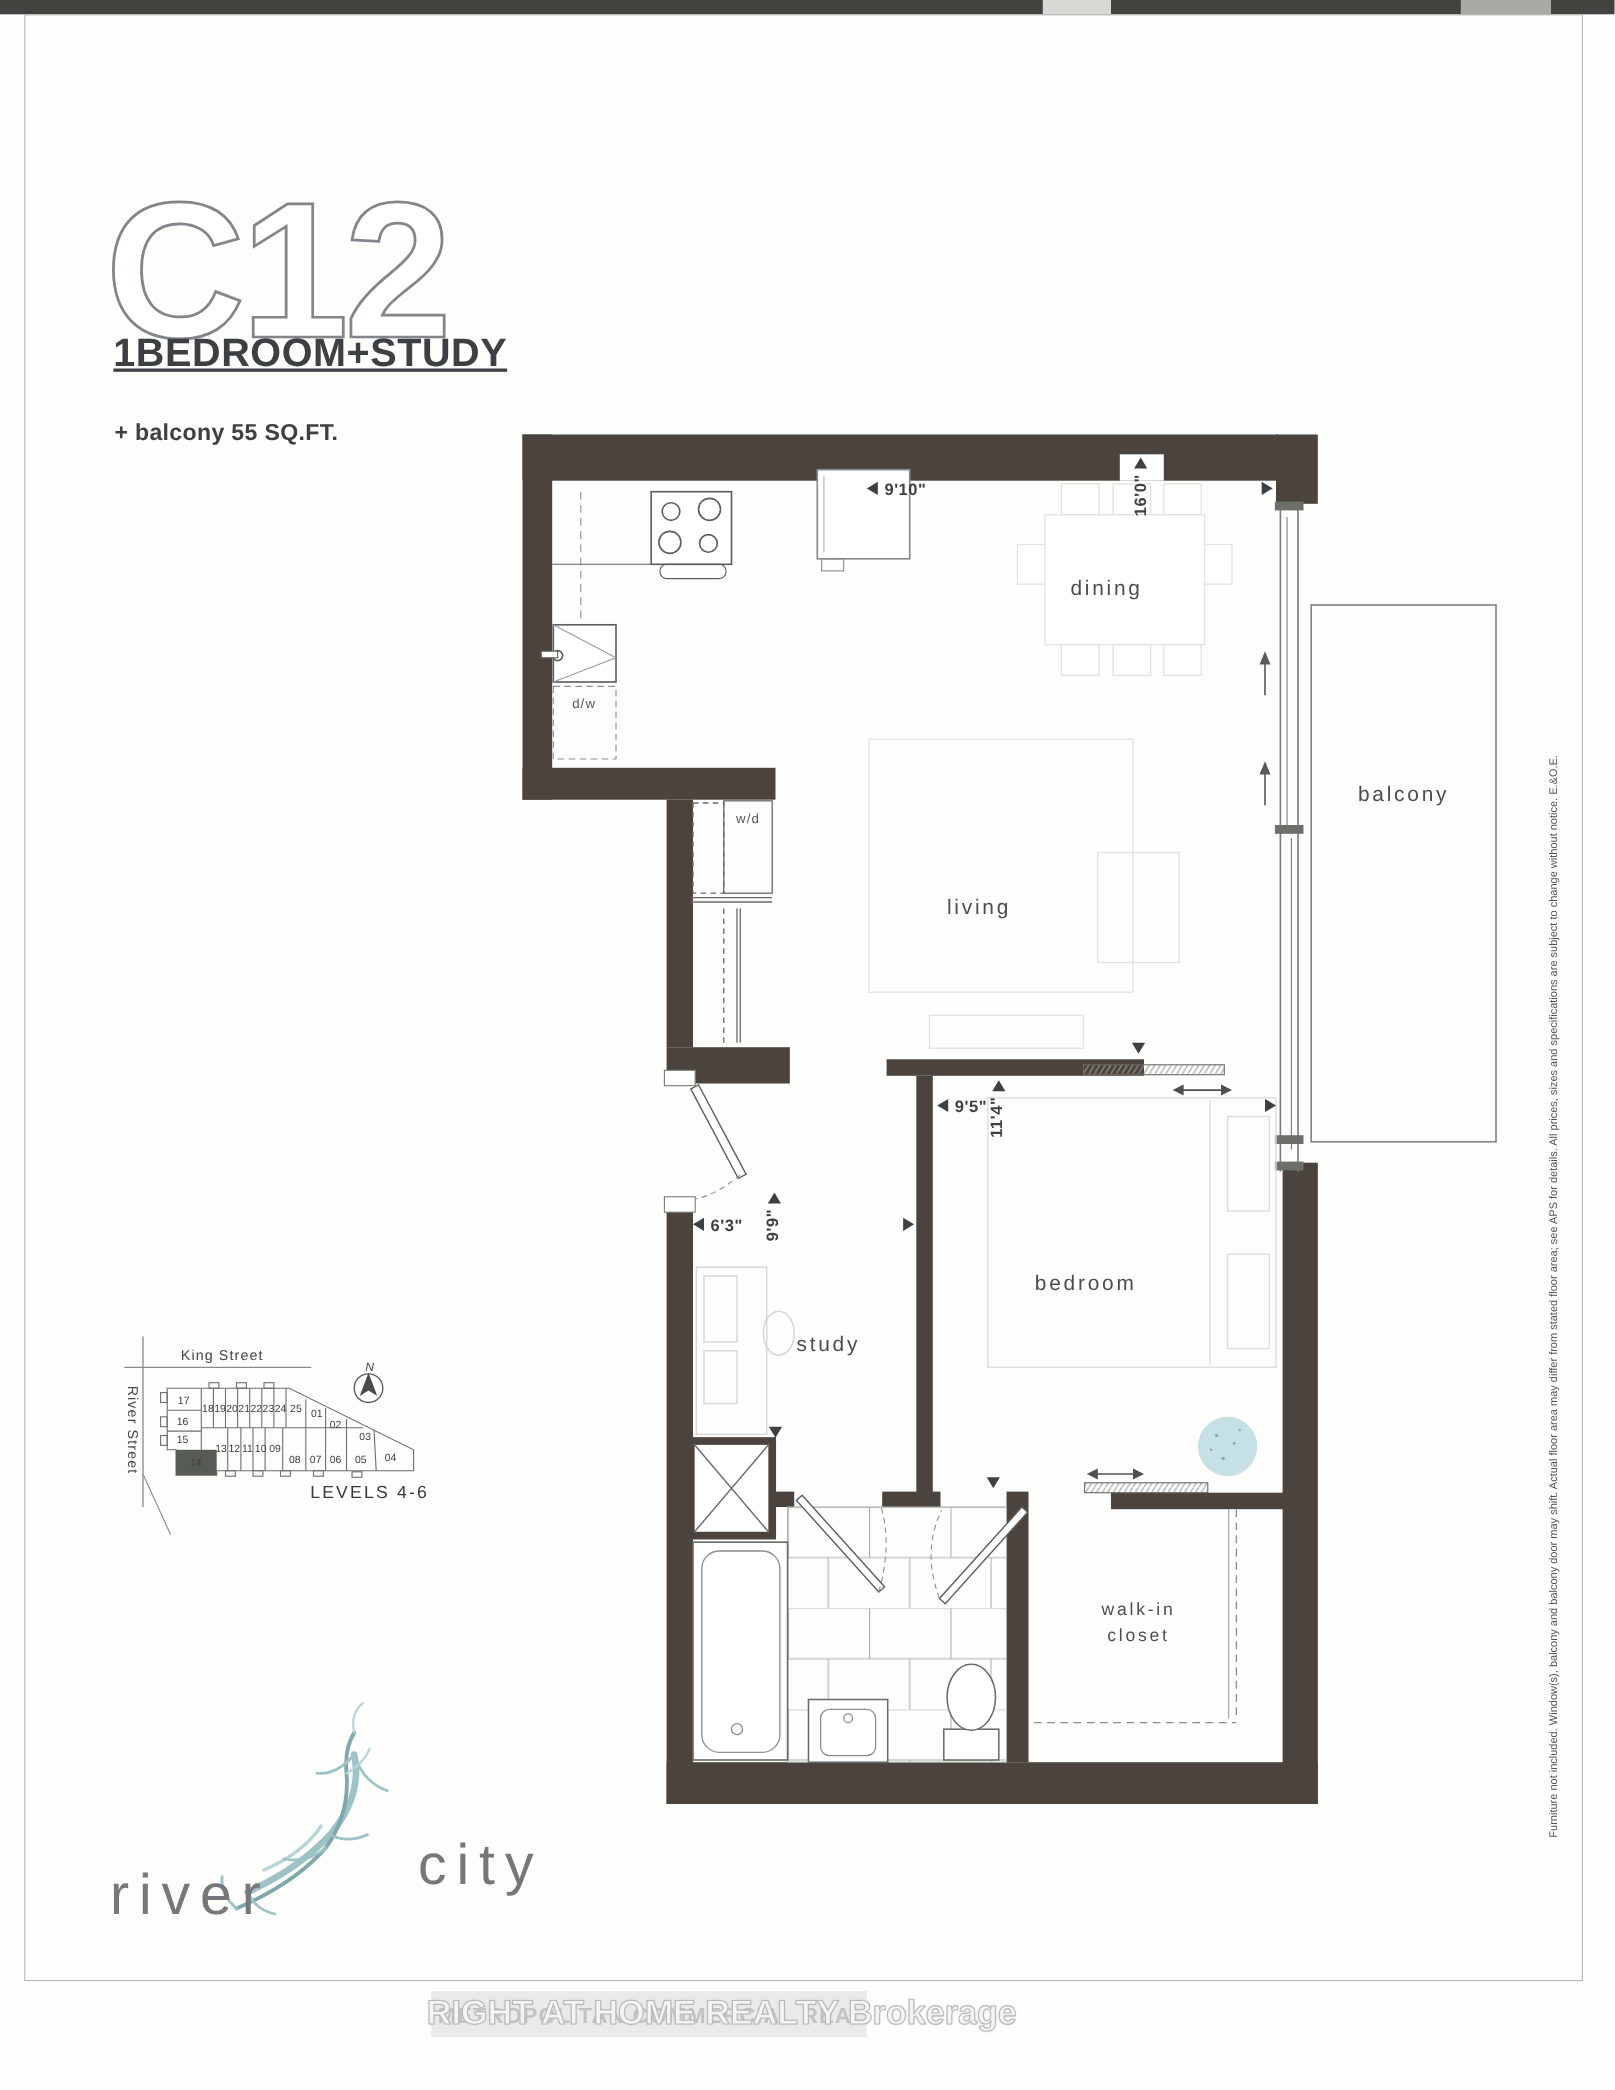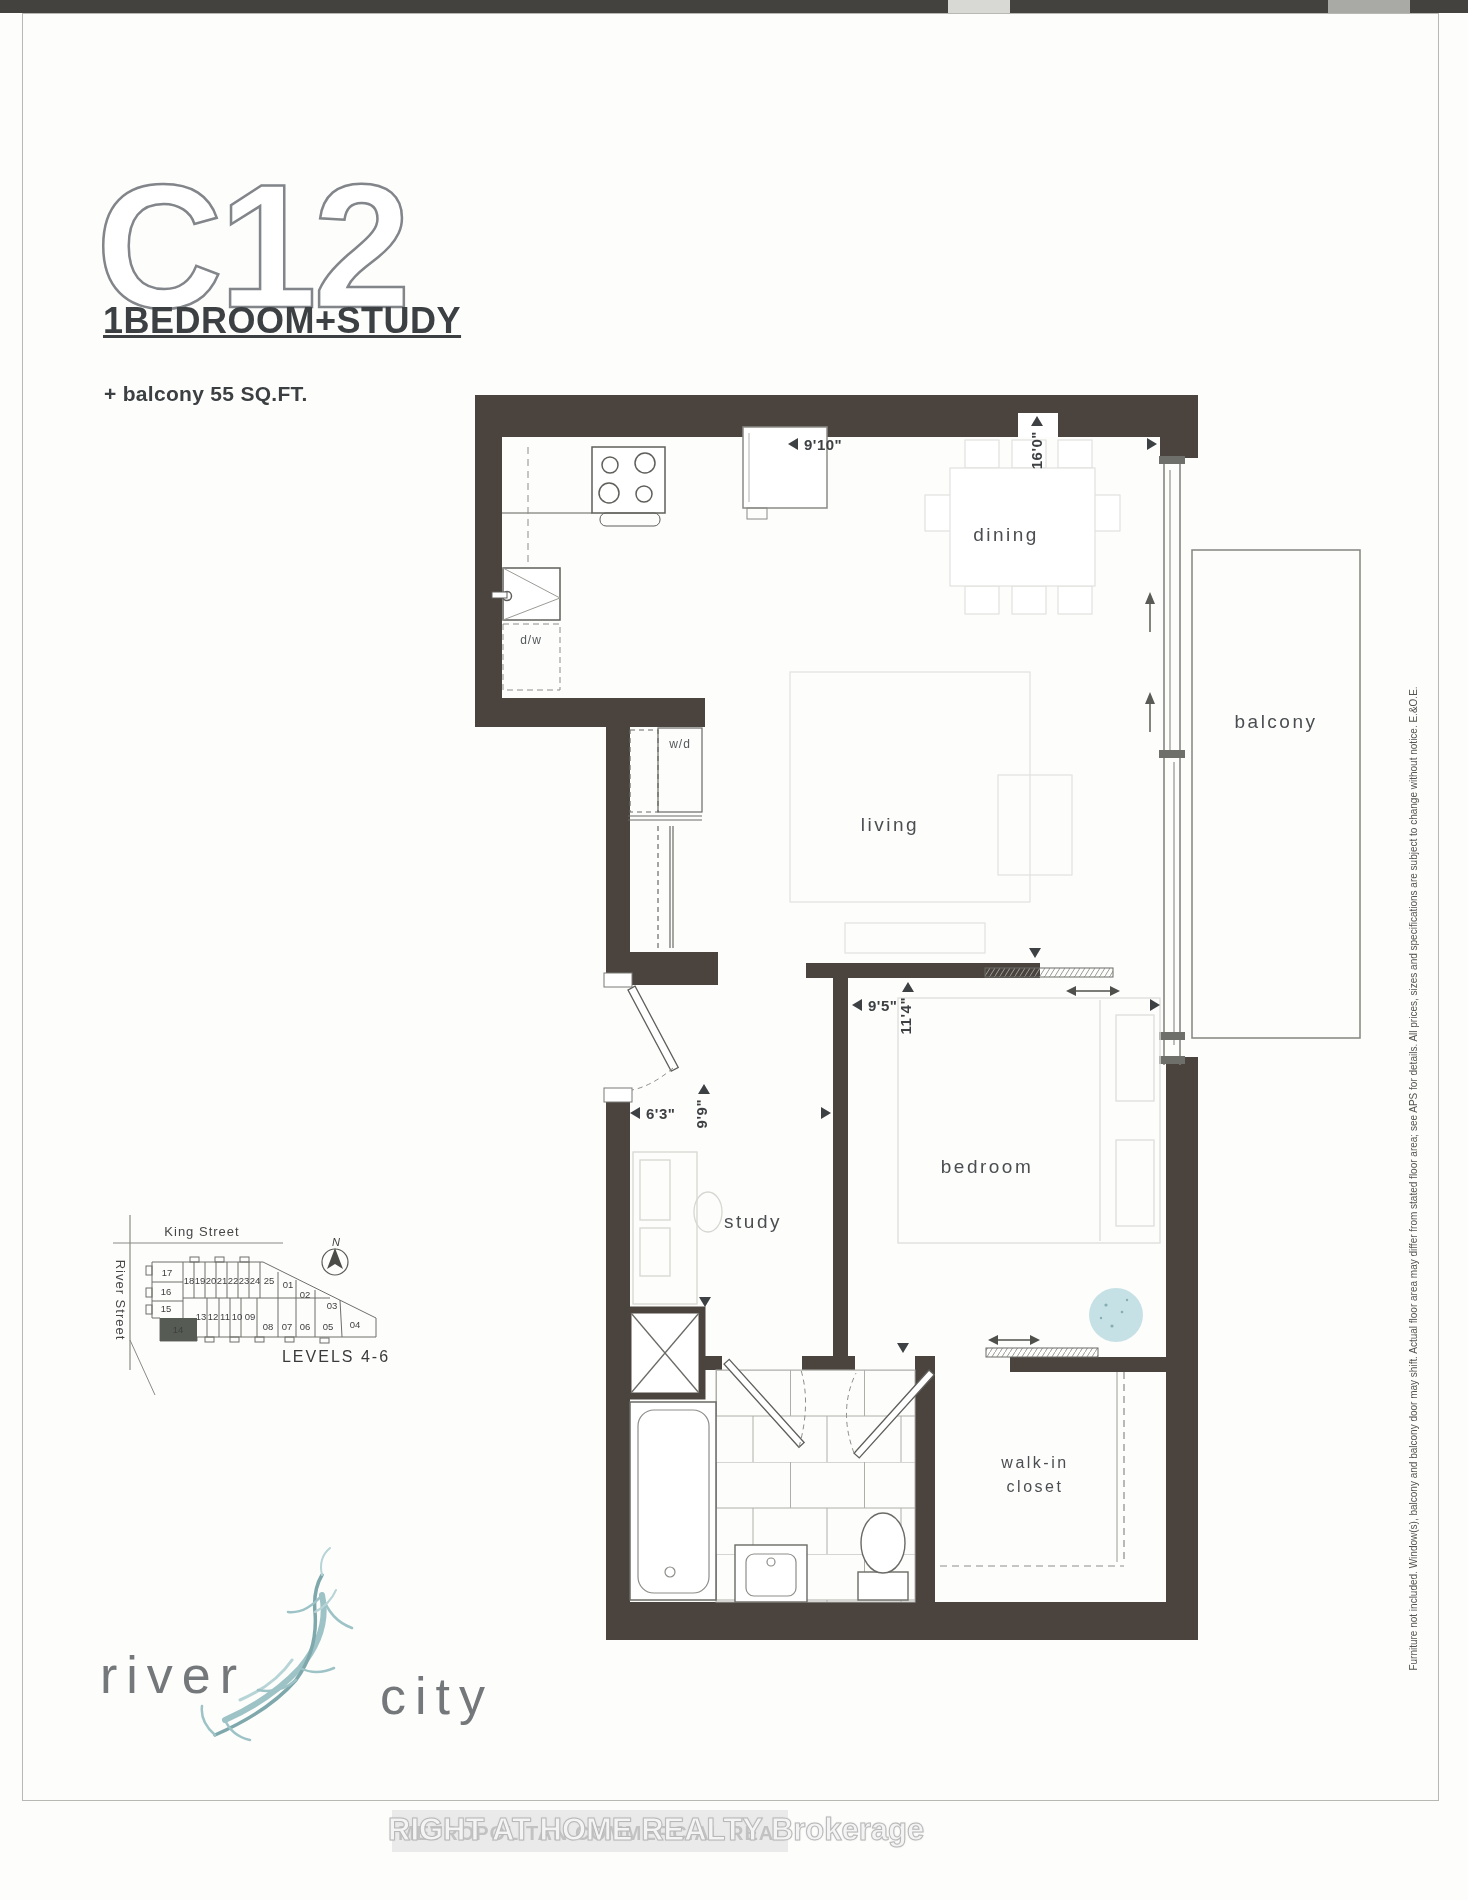--- a/index.html
+++ b/index.html
@@ -13,21 +13,21 @@
   
   .page-border{left:22px;top:13px;width:1415px;height:1786px;border:1px solid #b7b7b3;}
   
   .t-code{left:96px;top:158px;font-size:176px;font-weight:bold;line-height:1;color:#ffffff;
           letter-spacing:-4px;-webkit-text-stroke:2.5px #82868a;text-shadow:0 0 1px #9a9ea1;}
   .t-type{left:103px;top:300px;font-size:36px;font-weight:bold;color:#3c4043;letter-spacing:0.5px;text-decoration:underline;}
   .t-area{left:101px;top:334px;font-size:46px;font-weight:bold;color:#3c4043;letter-spacing:0.5px;}
   .t-balc{left:104px;top:382px;font-size:21px;font-weight:bold;color:#3c4043;letter-spacing:0.3px;}
   
   .logo-word{top:1645px;font-size:52px;color:#75787a;letter-spacing:9px;font-weight:500;}
-  .logo-r{left:100px;}
+  .logo-r{left:100px;margin-top:48px;}
   .logo-c{left:380px;margin-top:21px;}
   
   .wm-band{left:392px;top:1810px;width:396px;height:42px;background:#eaeaea;}
   .wm-sec{left:398px;top:1822px;width:384px;text-align:center;font-size:20px;font-weight:bold;
           color:#c2c2c2;letter-spacing:1px;white-space:nowrap;overflow:hidden;}
   .wm-pri{left:388px;top:1812px;width:404px;text-align:left;font-size:31px;font-weight:bold;
           color:#f4f4f4;-webkit-text-stroke:1px #b8b8b8;text-shadow:0 0 2px #c6c6c6;white-space:nowrap;}
   
   .disclaimer{left:789px;top:1173px;width:1248px;text-align:center;font-size:10px;color:#55534f;
               transform:rotate(-90deg);white-space:nowrap;}

